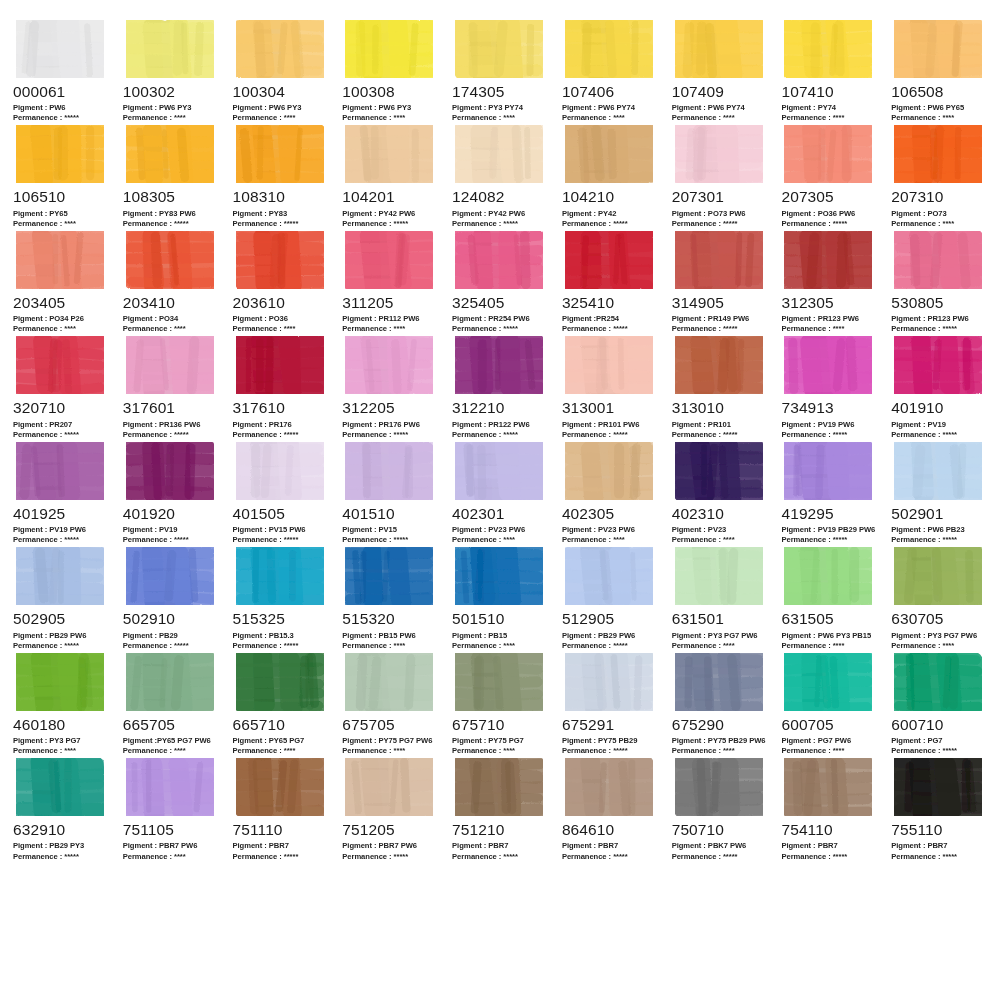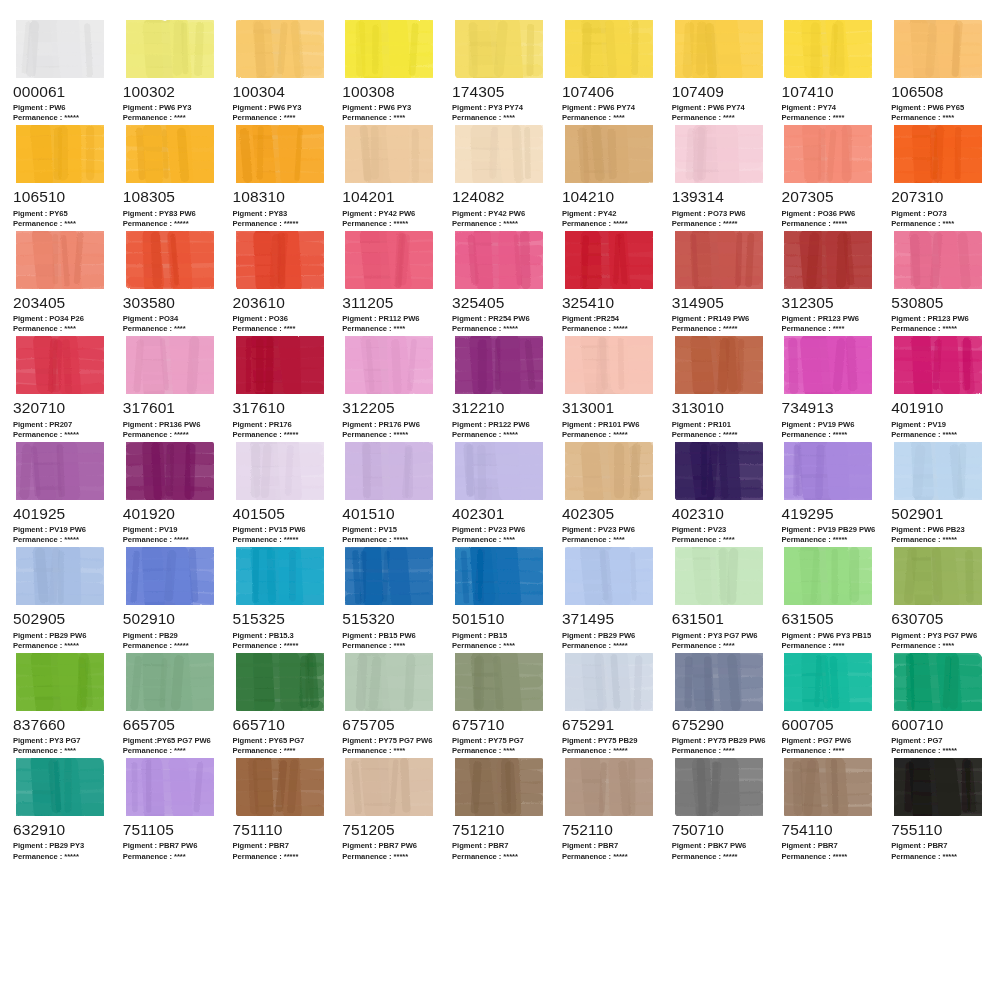--- a/index.html
+++ b/index.html
@@ -535,21 +535,21 @@
               <path d="M4.6 30.1 Q44.0 29.9 84.6 30.7" fill="none" stroke="#f5ccd7" stroke-width="13.8" stroke-linecap="round" opacity="0.58"></path>
               <path d="M4.3 39.1 Q44.0 41.6 82.0 38.6" fill="none" stroke="#f5ccd7" stroke-width="9.1" stroke-linecap="round" opacity="0.48"></path>
               <path d="M4.3 52.4 Q44.0 54.1 83.1 51.2" fill="none" stroke="#f5ccd7" stroke-width="11.8" stroke-linecap="round" opacity="0.69"></path>
               <path d="M25.1 7.0 L22.5 51.9" fill="none" stroke="#e3bac5" stroke-width="9.8" stroke-linecap="round" opacity="0.47"></path>
               <path d="M16.5 7.2 L14.5 50.7" fill="none" stroke="#e3bac5" stroke-width="7.9" stroke-linecap="round" opacity="0.31"></path>
               <path d="M27.6 4.4 L26.5 51.2" fill="none" stroke="#e3bac5" stroke-width="8.6" stroke-linecap="round" opacity="0.39"></path>
             </g>
           </svg>
         </div>
       </div>
-      <div class="code">139314</div>
+      <div class="code">207301</div>
       <div class="meta">Pigment : PO73 PW6</div>
       <div class="meta">Permanence : *****</div>
     </div>
     <div class="cell">
       <div class="swatch-wrap">
         <div class="swatch">
           <svg width="88" height="58" viewBox="0 0 88 58">
             <defs>
               <filter id="fg15645" x="-10%" y="-10%" width="120%" height="120%">
                 <feTurbulence type="fractalNoise" baseFrequency="0.9" numOctaves="3" seed="15645" result="n"></feTurbulence>
@@ -655,21 +655,21 @@
               <path d="M3.1 27.8 Q44.0 27.8 84.6 26.7" fill="none" stroke="#ea5536" stroke-width="10.8" stroke-linecap="round" opacity="0.67"></path>
               <path d="M4.0 41.0 Q44.0 42.5 85.2 41.3" fill="none" stroke="#ea5536" stroke-width="9.7" stroke-linecap="round" opacity="0.43"></path>
               <path d="M5.6 50.8 Q44.0 52.8 85.2 51.1" fill="none" stroke="#ea5536" stroke-width="9.9" stroke-linecap="round" opacity="0.69"></path>
               <path d="M29.4 5.5 L31.5 52.2" fill="none" stroke="#d84324" stroke-width="9.6" stroke-linecap="round" opacity="0.50"></path>
               <path d="M45.0 5.2 L48.4 52.6" fill="none" stroke="#d84324" stroke-width="8.1" stroke-linecap="round" opacity="0.34"></path>
               <path d="M46.9 5.3 L50.7 51.7" fill="none" stroke="#d84324" stroke-width="5.1" stroke-linecap="round" opacity="0.51"></path>
             </g>
           </svg>
         </div>
       </div>
-      <div class="code">303580</div>
+      <div class="code">203410</div>
       <div class="meta">Pigment : PO34</div>
       <div class="meta">Permanence : ****</div>
     </div>
     <div class="cell">
       <div class="swatch-wrap">
         <div class="swatch">
           <svg width="88" height="58" viewBox="0 0 88 58">
             <defs>
               <filter id="fg19553" x="-10%" y="-10%" width="120%" height="120%">
                 <feTurbulence type="fractalNoise" baseFrequency="0.9" numOctaves="3" seed="19553" result="n"></feTurbulence>
@@ -1585,21 +1585,21 @@
               <path d="M3.4 29.0 Q44.0 32.1 82.5 27.7" fill="none" stroke="#b5c9ee" stroke-width="13.1" stroke-linecap="round" opacity="0.55"></path>
               <path d="M4.0 39.7 Q44.0 39.2 83.7 40.1" fill="none" stroke="#b5c9ee" stroke-width="14.0" stroke-linecap="round" opacity="0.41"></path>
               <path d="M2.7 52.4 Q44.0 49.0 85.3 52.7" fill="none" stroke="#b5c9ee" stroke-width="13.3" stroke-linecap="round" opacity="0.54"></path>
               <path d="M37.3 4.1 L40.7 50.2" fill="none" stroke="#a3b7dc" stroke-width="5.9" stroke-linecap="round" opacity="0.46"></path>
               <path d="M39.4 7.4 L43.3 52.9" fill="none" stroke="#a3b7dc" stroke-width="8.7" stroke-linecap="round" opacity="0.34"></path>
               <path d="M67.6 7.2 L69.1 51.4" fill="none" stroke="#a3b7dc" stroke-width="5.0" stroke-linecap="round" opacity="0.33"></path>
             </g>
           </svg>
         </div>
       </div>
-      <div class="code">371495</div>
+      <div class="code">512905</div>
       <div class="meta">Pigment : PB29 PW6</div>
       <div class="meta">Permanence : *****</div>
     </div>
     <div class="cell">
       <div class="swatch-wrap">
         <div class="swatch">
           <svg width="88" height="58" viewBox="0 0 88 58">
             <defs>
               <filter id="fg49840" x="-10%" y="-10%" width="120%" height="120%">
                 <feTurbulence type="fractalNoise" baseFrequency="0.9" numOctaves="3" seed="49840" result="n"></feTurbulence>
@@ -1705,21 +1705,21 @@
               <path d="M4.4 28.6 Q44.0 26.6 85.5 27.5" fill="none" stroke="#72b330" stroke-width="9.9" stroke-linecap="round" opacity="0.61"></path>
               <path d="M5.8 39.5 Q44.0 37.6 83.6 39.8" fill="none" stroke="#72b330" stroke-width="9.8" stroke-linecap="round" opacity="0.67"></path>
               <path d="M2.1 52.2 Q44.0 52.1 83.8 51.3" fill="none" stroke="#72b330" stroke-width="10.8" stroke-linecap="round" opacity="0.40"></path>
               <path d="M71.3 7.2 L74.4 52.0" fill="none" stroke="#60a11e" stroke-width="5.2" stroke-linecap="round" opacity="0.29"></path>
               <path d="M67.9 4.6 L65.5 53.6" fill="none" stroke="#60a11e" stroke-width="9.7" stroke-linecap="round" opacity="0.42"></path>
               <path d="M65.9 7.9 L68.1 51.2" fill="none" stroke="#60a11e" stroke-width="7.2" stroke-linecap="round" opacity="0.34"></path>
             </g>
           </svg>
         </div>
       </div>
-      <div class="code">837660</div>
+      <div class="code">460180</div>
       <div class="meta">Pigment : PY3 PG7</div>
       <div class="meta">Permanence : ****</div>
     </div>
     <div class="cell">
       <div class="swatch-wrap">
         <div class="swatch">
           <svg width="88" height="58" viewBox="0 0 88 58">
             <defs>
               <filter id="fg53748" x="-10%" y="-10%" width="120%" height="120%">
                 <feTurbulence type="fractalNoise" baseFrequency="0.9" numOctaves="3" seed="53748" result="n"></feTurbulence>
@@ -2125,21 +2125,21 @@
               <path d="M3.1 28.5 Q44.0 31.6 83.9 28.9" fill="none" stroke="#b29682" stroke-width="9.7" stroke-linecap="round" opacity="0.45"></path>
               <path d="M2.0 39.6 Q44.0 40.7 84.0 41.0" fill="none" stroke="#b29682" stroke-width="12.5" stroke-linecap="round" opacity="0.50"></path>
               <path d="M4.6 50.7 Q44.0 51.9 84.8 50.8" fill="none" stroke="#b29682" stroke-width="13.8" stroke-linecap="round" opacity="0.44"></path>
               <path d="M67.0 4.8 L67.0 53.9" fill="none" stroke="#a08470" stroke-width="6.6" stroke-linecap="round" opacity="0.36"></path>
               <path d="M57.6 6.9 L61.2 53.8" fill="none" stroke="#a08470" stroke-width="8.3" stroke-linecap="round" opacity="0.36"></path>
               <path d="M38.8 7.1 L36.8 51.9" fill="none" stroke="#a08470" stroke-width="5.9" stroke-linecap="round" opacity="0.48"></path>
             </g>
           </svg>
         </div>
       </div>
-      <div class="code">752110</div>
+      <div class="code">864610</div>
       <div class="meta">Pigment : PBR7</div>
       <div class="meta">Permanence : *****</div>
     </div>
     <div class="cell">
       <div class="swatch-wrap">
         <div class="swatch">
           <svg width="88" height="58" viewBox="0 0 88 58">
             <defs>
               <filter id="fg67426" x="-10%" y="-10%" width="120%" height="120%">
                 <feTurbulence type="fractalNoise" baseFrequency="0.9" numOctaves="3" seed="67426" result="n"></feTurbulence>

